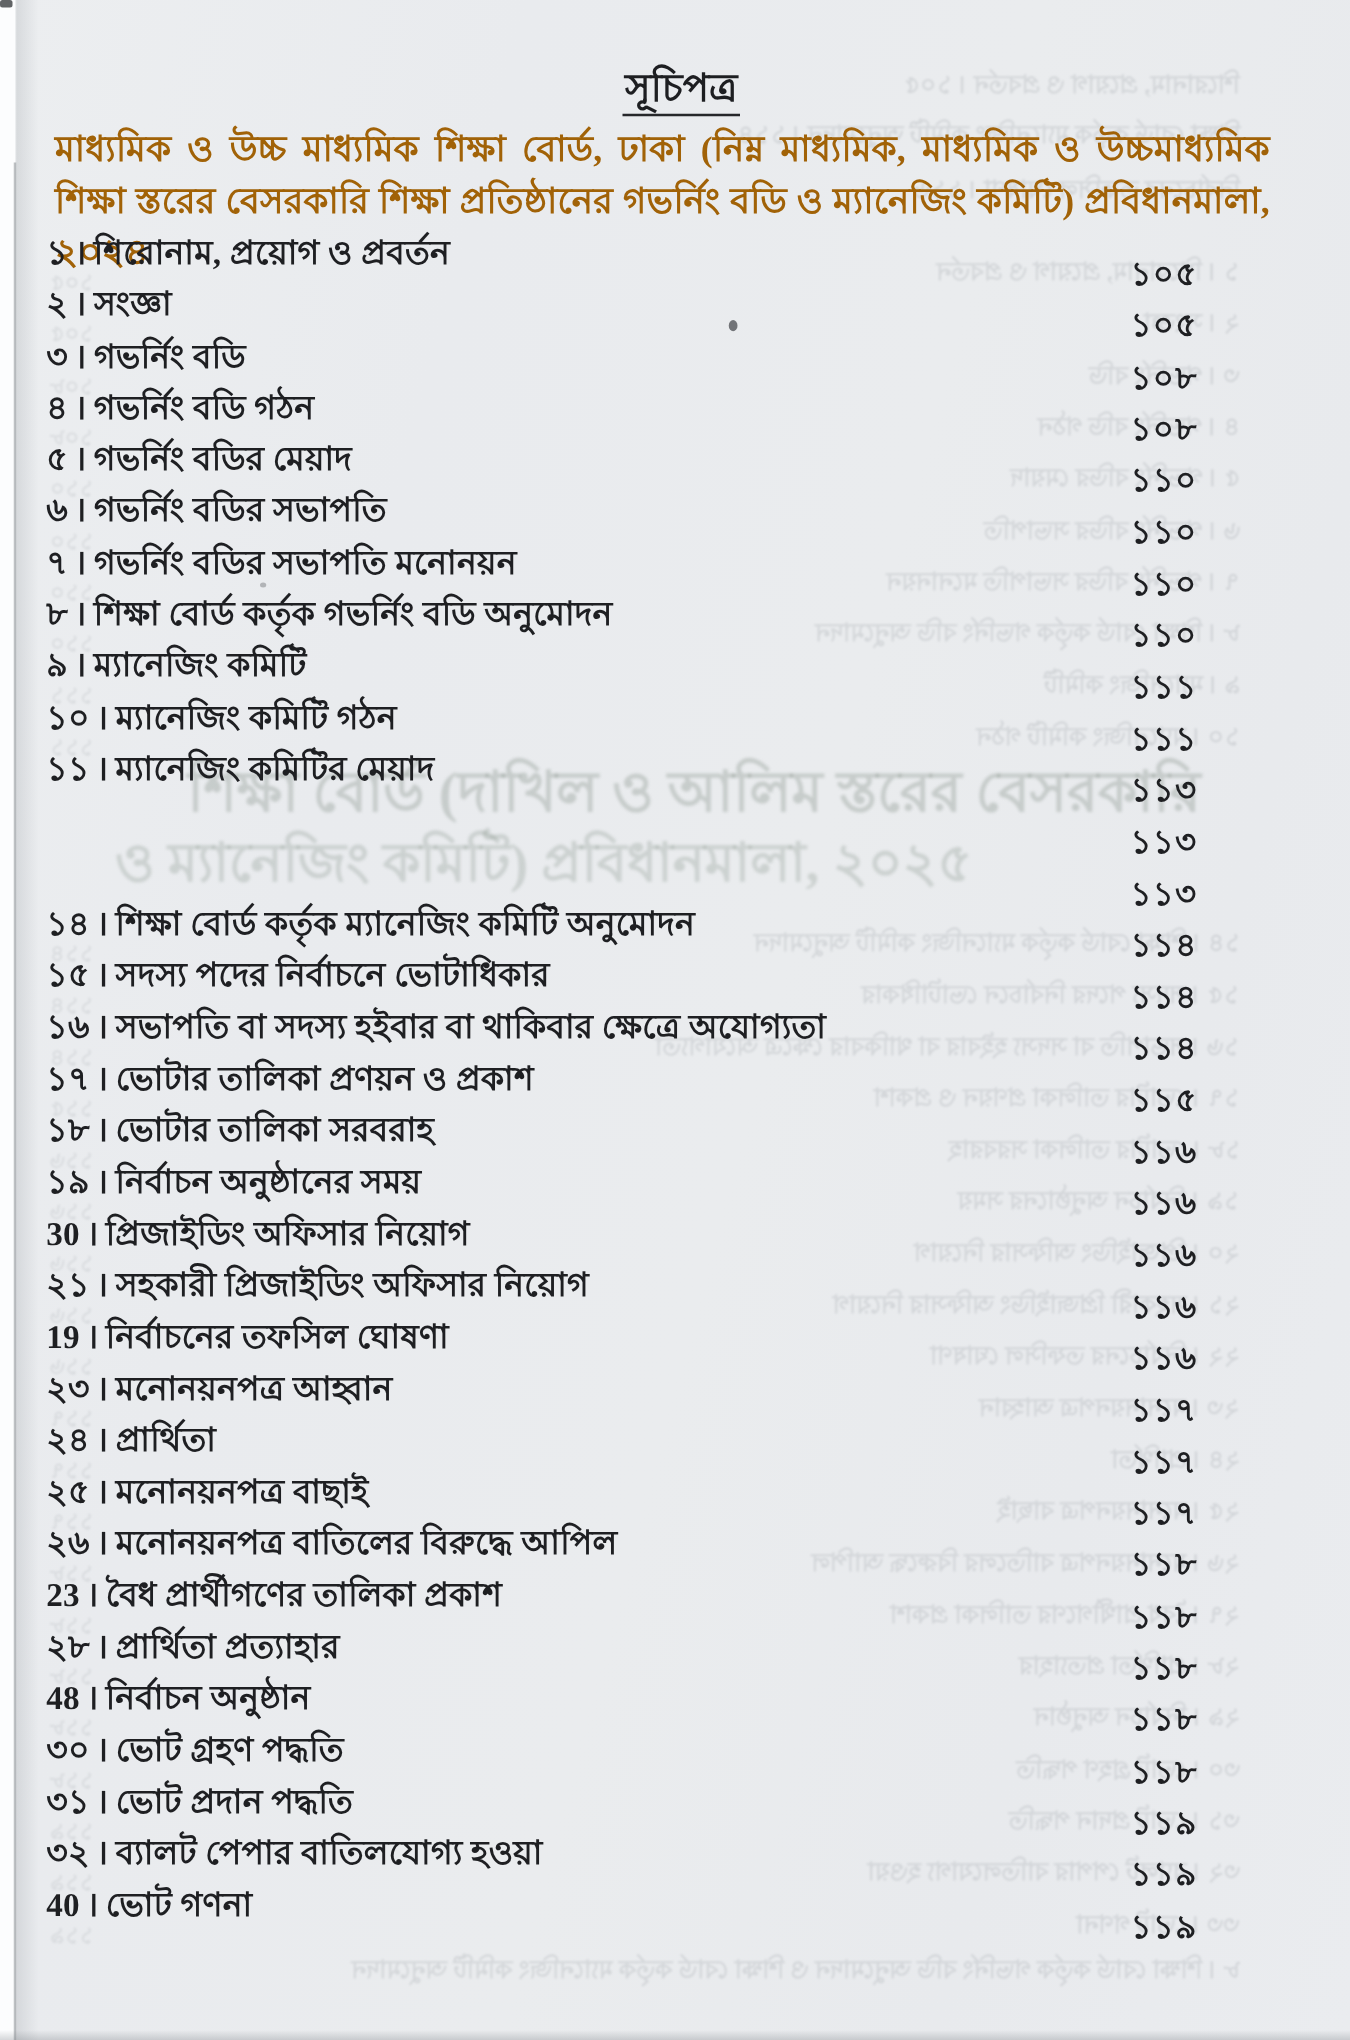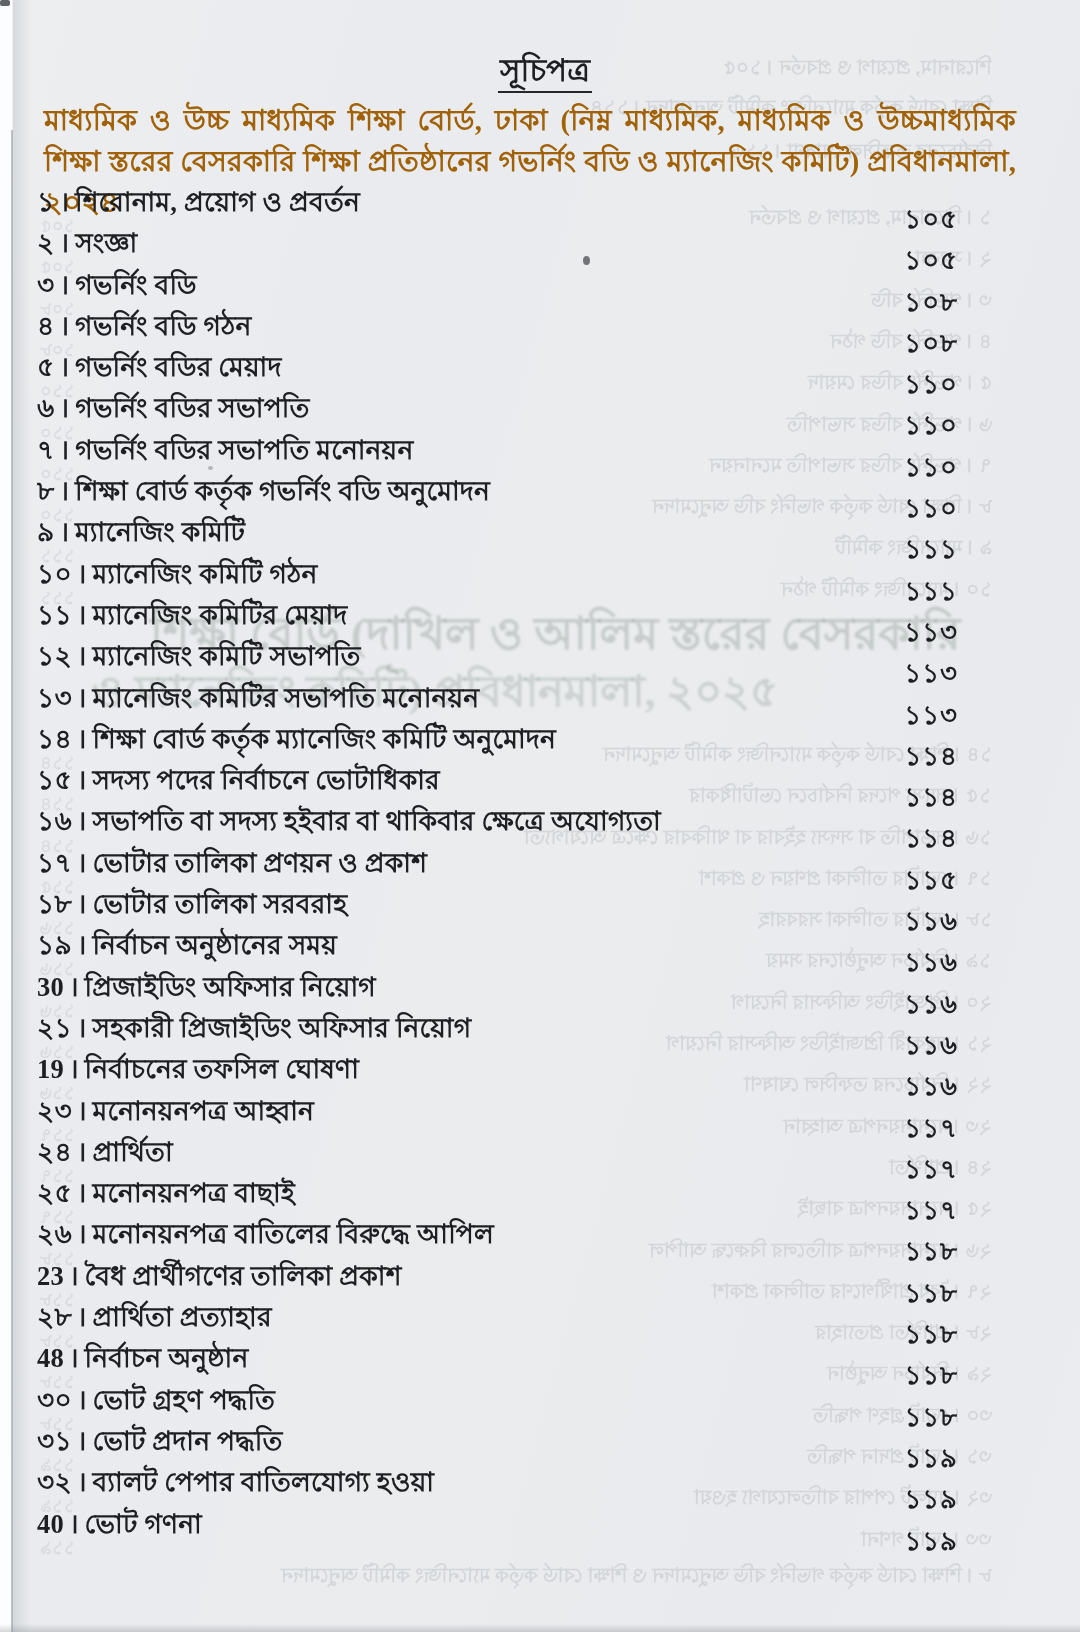--- a/index.html
+++ b/index.html
@@ -211,26 +211,24 @@
       <span class="toc-label"><span>১০</span><span class="toc-sep">।</span><span>ম্যানেজিং কমিটি গঠন</span></span>
       <span class="toc-page">১১১</span>
     </div>
 
     <div class="toc-row">
       <span class="toc-label"><span>১১</span><span class="toc-sep">।</span><span>ম্যানেজিং কমিটির মেয়াদ</span></span>
       <span class="toc-page">১১৩</span>
     </div>
 
     <div class="toc-row">
-      <span class="toc-label"><span>১২</span><span class="toc-sep">।</span><span>ম্যানেজিং কমিটি সভাপতি</span></span>
       <span class="toc-page">১১৩</span>
     </div>
 
     <div class="toc-row">
-      <span class="toc-label"><span>১৩</span><span class="toc-sep">।</span><span>ম্যানেজিং কমিটির সভাপতি মনোনয়ন</span></span>
       <span class="toc-page">১১৩</span>
     </div>
 
     <div class="toc-row">
       <span class="toc-label"><span>১৪</span><span class="toc-sep">।</span><span>শিক্ষা বোর্ড কর্তৃক ম্যানেজিং কমিটি অনুমোদন</span></span>
       <span class="toc-page">১১৪</span>
     </div>
 
     <div class="toc-row">
       <span class="toc-label"><span>১৫</span><span class="toc-sep">।</span><span>সদস্য পদের নির্বাচনে ভোটাধিকার</span></span>

